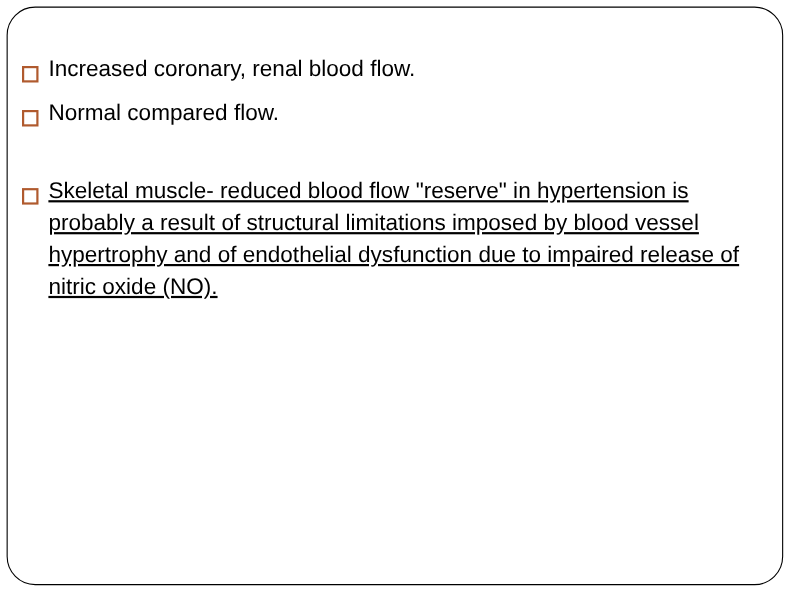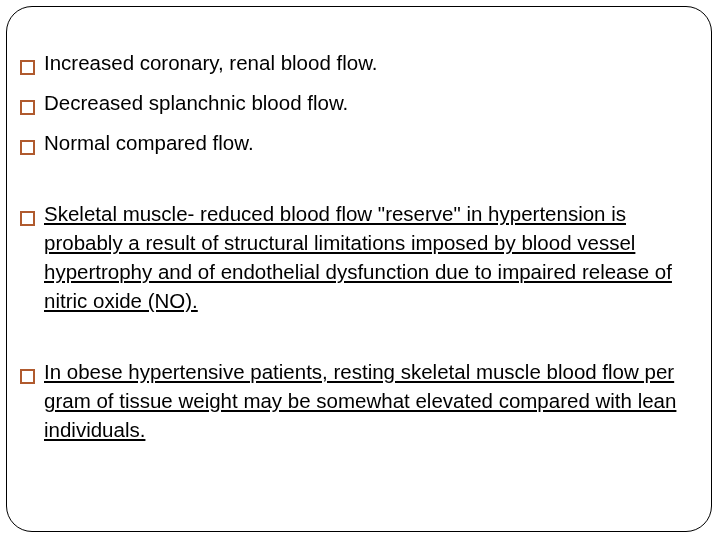--- a/index.html
+++ b/index.html
@@ -92,36 +92,26 @@
 
   <div id="content">
 
     <div class="group">
       <div class="bullet-item">
         <span class="bullet-marker"></span>
         <span class="bullet-text">Increased coronary, renal blood flow.</span>
       </div>
       <div class="bullet-item">
         <span class="bullet-marker"></span>
-        <span class="bullet-text">Decreased splanchnic blood flow.</span>
-      </div>
-      <div class="bullet-item">
-        <span class="bullet-marker"></span>
         <span class="bullet-text">Normal compared flow.</span>
       </div>
     </div>
 
     <div class="group gap-before">
       <div class="bullet-item">
         <span class="bullet-marker"></span>
         <span class="bullet-text">Skeletal muscle- reduced blood flow "reserve" in hypertension is probably a result of structural limitations imposed by blood vessel hypertrophy and of endothelial dysfunction due to impaired release of nitric oxide (NO).</span>
       </div>
     </div>
 
-    <div class="group gap-before">
-      <div class="bullet-item">
-        <span class="bullet-marker"></span>
-        <span class="bullet-text">In obese hypertensive patients, resting skeletal muscle blood flow per gram of tissue weight may be somewhat elevated compared with lean individuals.</span>
-      </div>
-    </div>
 
   </div>
 </div>
 
 </body></html>

